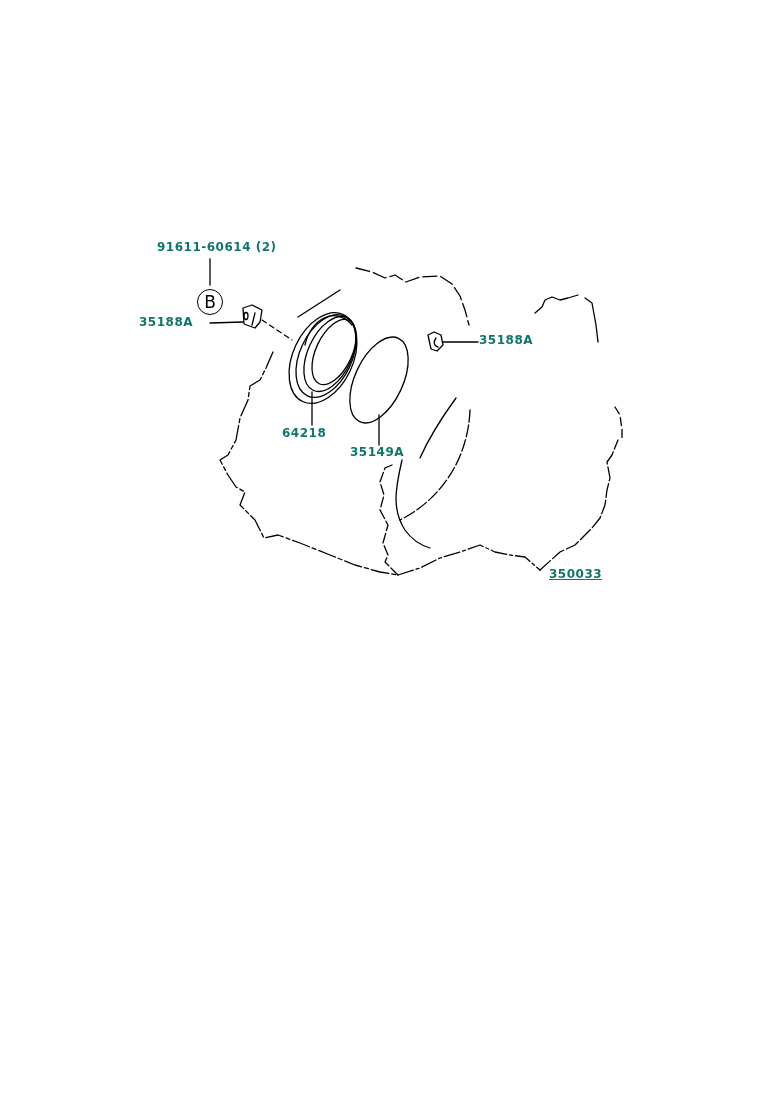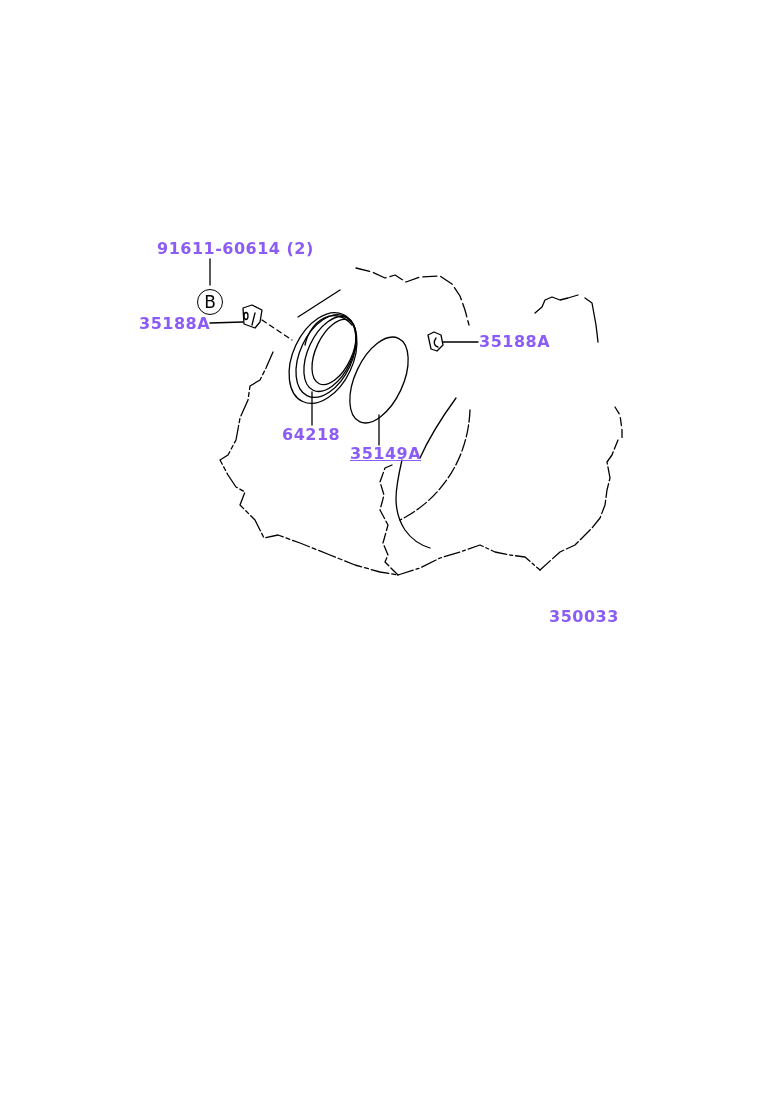--- a/index.html
+++ b/index.html
@@ -3,22 +3,22 @@
   <meta charset="utf-8">
   <style>
     html, body { margin: 0; padding: 0; background: #ffffff; }
     body { width: 760px; height: 1112px; position: relative; overflow: hidden; }
     .canvas { position: absolute; left: 0; top: 0; width: 760px; height: 1112px; }
     svg { position: absolute; left: 0; top: 0; }
     .lbl {
       position: absolute;
       font-family: "DejaVu Sans", sans-serif;
       font-weight: bold;
-      font-size: 16px;
-      color: #8b5cf6;
+      font-size: 12px;
+      color: #0f766e;
       letter-spacing: 0.5px;
       white-space: nowrap;
       line-height: 1;
     }
     .bubble {
       position: absolute;
       width: 24px; height: 24px;
       border: 1.2px solid #000;
       border-radius: 50%;
       font-family: "DejaVu Sans", sans-serif;
@@ -84,17 +84,17 @@
 
   <div class="lbl" style="left:157px; top:241px;">
     <span>91611-60614</span>
     <span>(2)</span>
   </div>
 
   <div class="bubble" style="left:197px; top:289px;">B</div>
 
   <div class="lbl" style="left:139px; top:316px;">35188A</div>
   <div class="lbl" style="left:282px; top:427px;">64218</div>
-  <div class="lbl" style="left:350px; top:446px;text-decoration:underline;">35149A</div>
+  <div class="lbl" style="left:350px; top:446px;">35149A</div>
   <div class="lbl" style="left:479px; top:334px;">35188A</div>
 
-  <div class="lbl" style="left:549px; top:609px;">350033</div>
+  <div class="lbl" style="left:549px; top:568px;text-decoration:underline;">350033</div>
 </div>
 
 </body></html>

